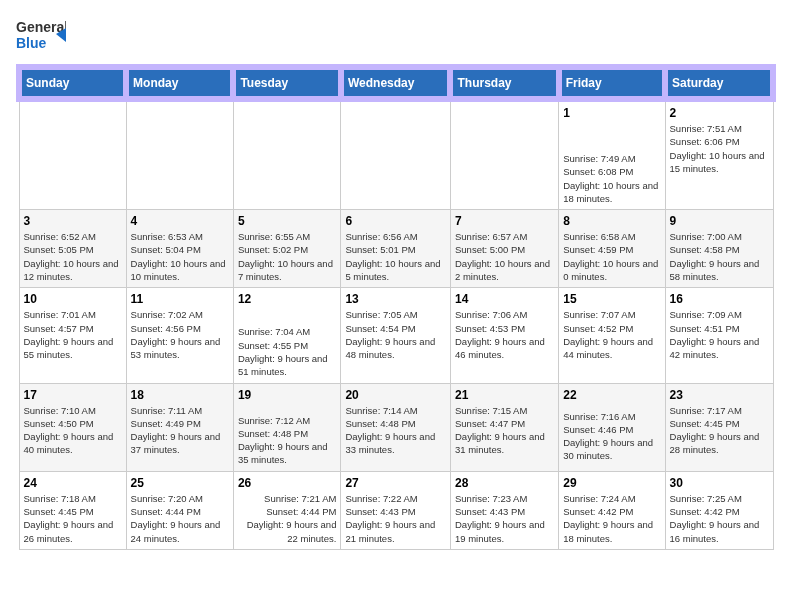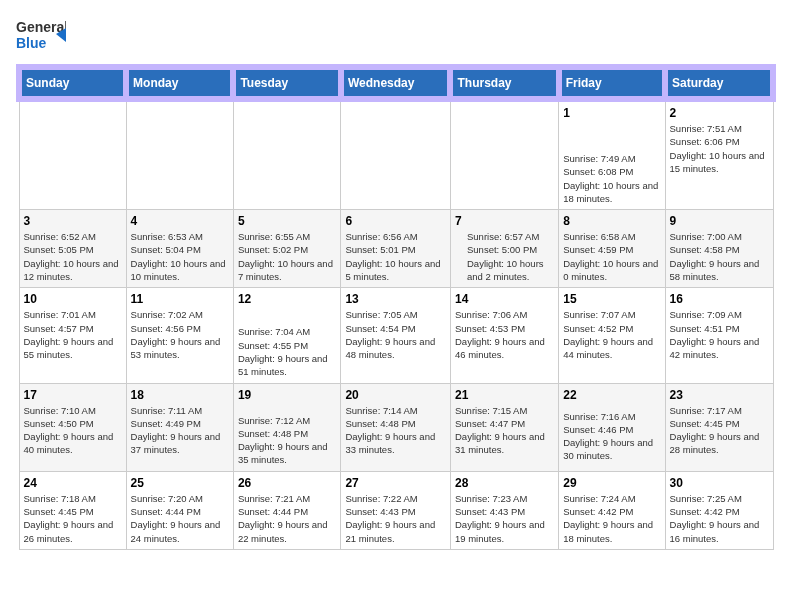--- a/index.html
+++ b/index.html
@@ -142,21 +142,21 @@
 Daylight: 10 hours and 7 minutes.</div>
         </td>
         <td>
           <span class="day-num">6</span>
           <div class="day-info" style="white-space: pre-line;">Sunrise: 6:56 AM
 Sunset: 5:01 PM
 Daylight: 10 hours and 5 minutes.</div>
         </td>
         <td>
           <span class="day-num">7</span>
-          <div class="day-info" style="white-space: pre-line; margin-left: 12px;">Sunrise: 6:57 AM
+          <div class="day-info" style="white-space: pre-line;">Sunrise: 6:57 AM
 Sunset: 5:00 PM
 Daylight: 10 hours and 2 minutes.</div>
         </td>
         <td>
           <span class="day-num">8</span>
           <div class="day-info" style="white-space: pre-line;">Sunrise: 6:58 AM
 Sunset: 4:59 PM
 Daylight: 10 hours and 0 minutes.</div>
         </td>
         <td>
@@ -262,21 +262,21 @@
 Daylight: 9 hours and 26 minutes.</div>
         </td>
         <td>
           <span class="day-num">25</span>
           <div class="day-info" style="white-space: pre-line;">Sunrise: 7:20 AM
 Sunset: 4:44 PM
 Daylight: 9 hours and 24 minutes.</div>
         </td>
         <td>
           <span class="day-num">26</span>
-          <div class="day-info" style="white-space: pre-line;">Sunrise: 7:21 AM
+          <div class="day-info" style="white-space: pre-line; text-align: right;">Sunrise: 7:21 AM
 Sunset: 4:44 PM
 Daylight: 9 hours and 22 minutes.</div>
         </td>
         <td>
           <span class="day-num">27</span>
           <div class="day-info" style="white-space: pre-line;">Sunrise: 7:22 AM
 Sunset: 4:43 PM
 Daylight: 9 hours and 21 minutes.</div>
         </td>
         <td>

